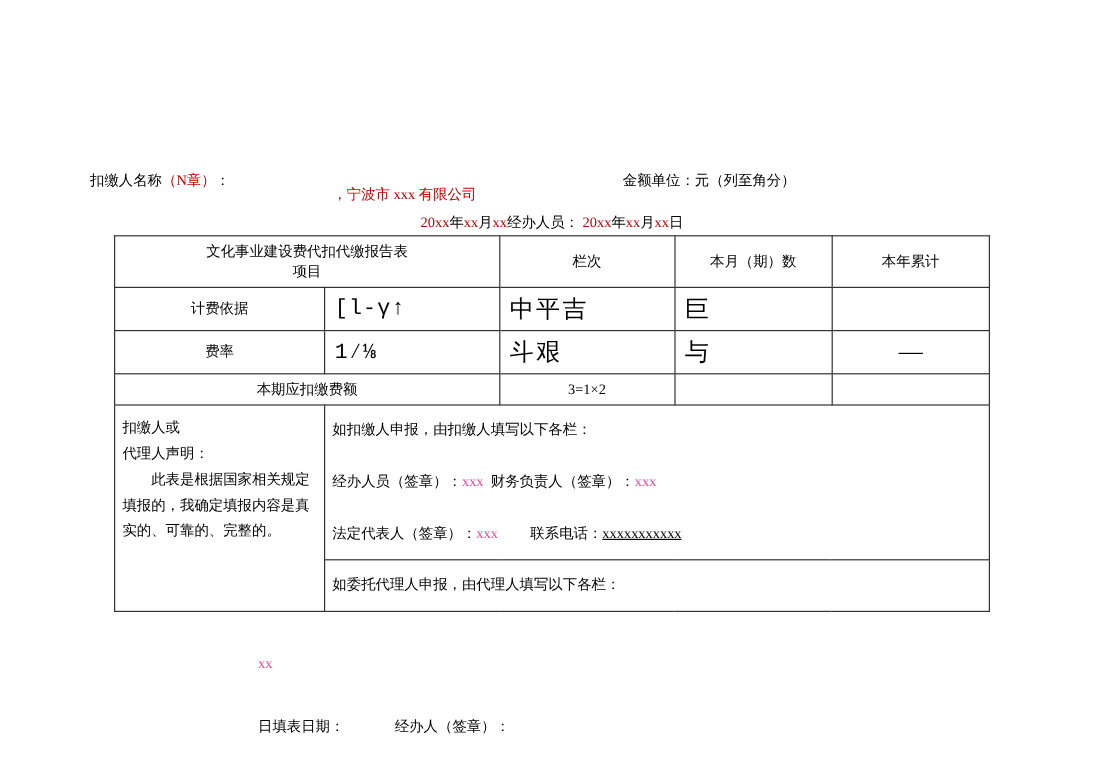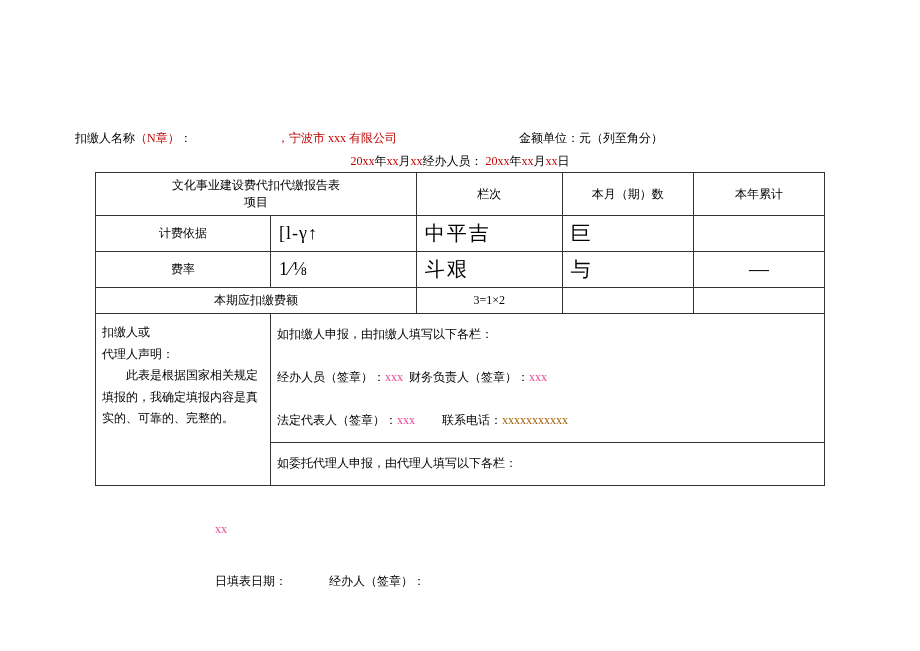--- a/index.html
+++ b/index.html
@@ -13,29 +13,29 @@
       position: relative;
       padding-top: 130px;
     }
     .header-line {
       display: flex;
       align-items: center;
       padding: 0 60px 0 75px;
       gap: 12px;
     }
     .header-line .seg1 { width: 190px; }
-    .header-line .seg2 { width: 230px; }
+    .header-line .seg2 { width: 230px; margin-top: 24px; }
     .header-line .seg3 { }
     .date-line {
       text-align: center;
       padding: 6px 0 2px 0;
     }
     .red { color: #c00000; }
     .blue { color: #ec4899; }
-    .blue-u { color: #a16207; }
+    .blue-u { color: #000000; text-decoration: underline; }
     table {
       border-collapse: collapse;
       margin: 0 auto;
       width: 730px;
       table-layout: fixed;
     }
     td, th {
       border: 1px solid #333;
       padding: 4px 6px;
       vertical-align: middle;
@@ -59,21 +59,21 @@
       padding-left: 160px;
       line-height: 2.2;
     }
     .glyph-cell {
       font-family: serif;
       font-size: 20px;
       letter-spacing: 2px;
       text-align: left;
       padding-left: 8px;
     }
-    .glyph-small { font-size: 18px; letter-spacing: 1px; }
+    .glyph-small { font-size: 18px; letter-spacing: 1px; font-family: Liberation Mono, monospace; }
     .dash-cell { font-size: 20px; text-align: center; }
     col.c1 { width: 24%; }
     col.c2 { width: 20%; }
     col.c3 { width: 20%; }
     col.c4 { width: 18%; }
     col.c5 { width: 18%; }
   </style>
 </head>
 <body>
 

